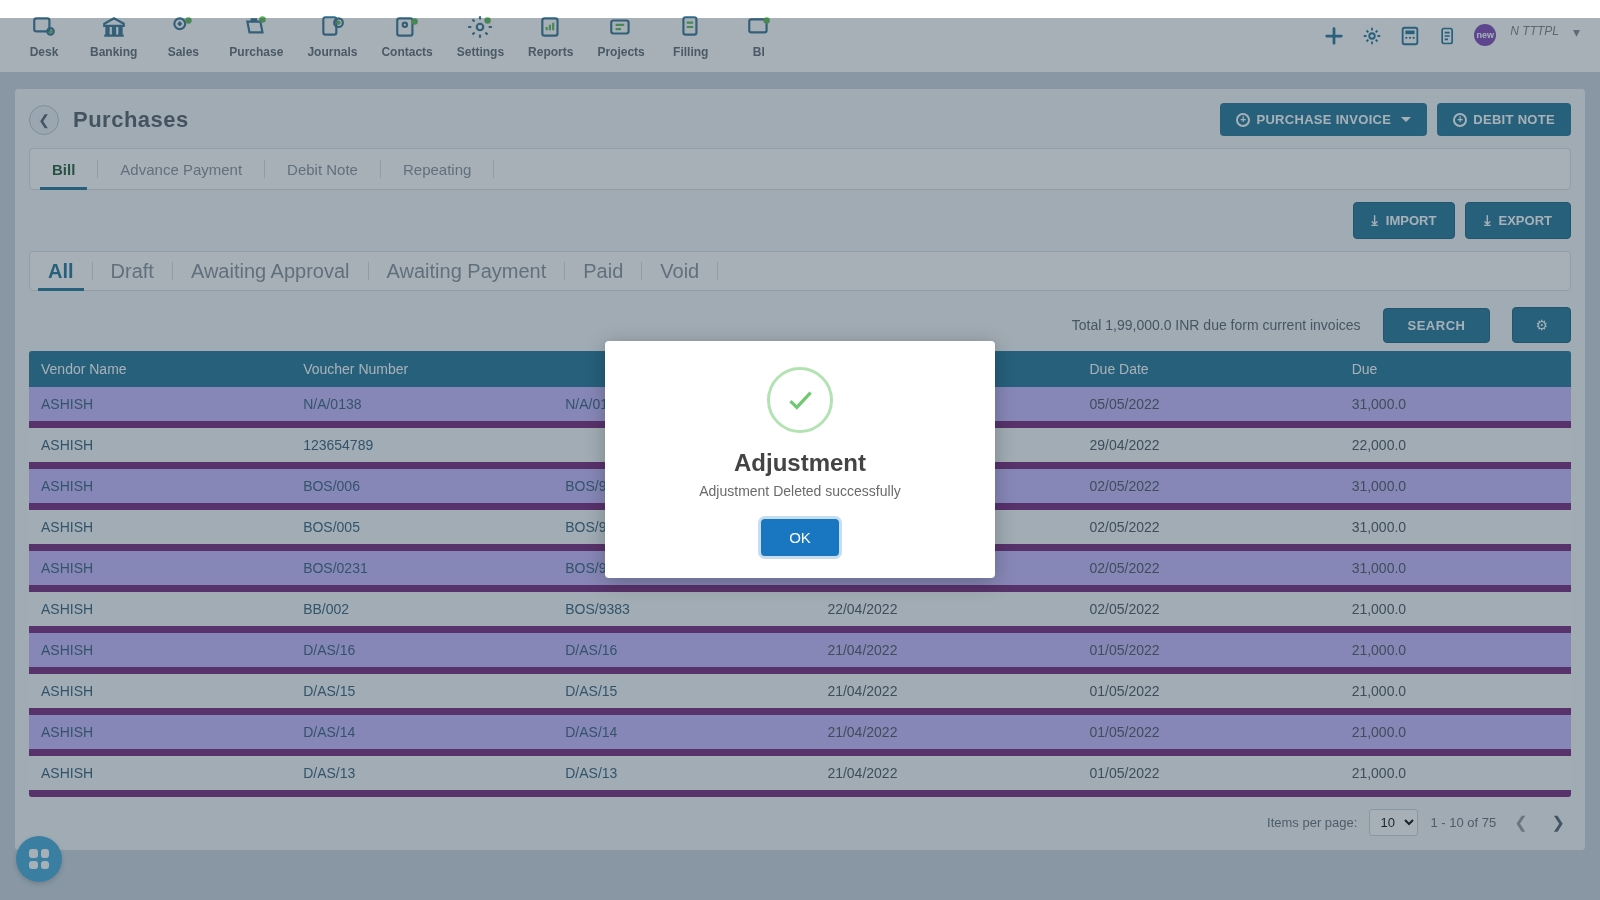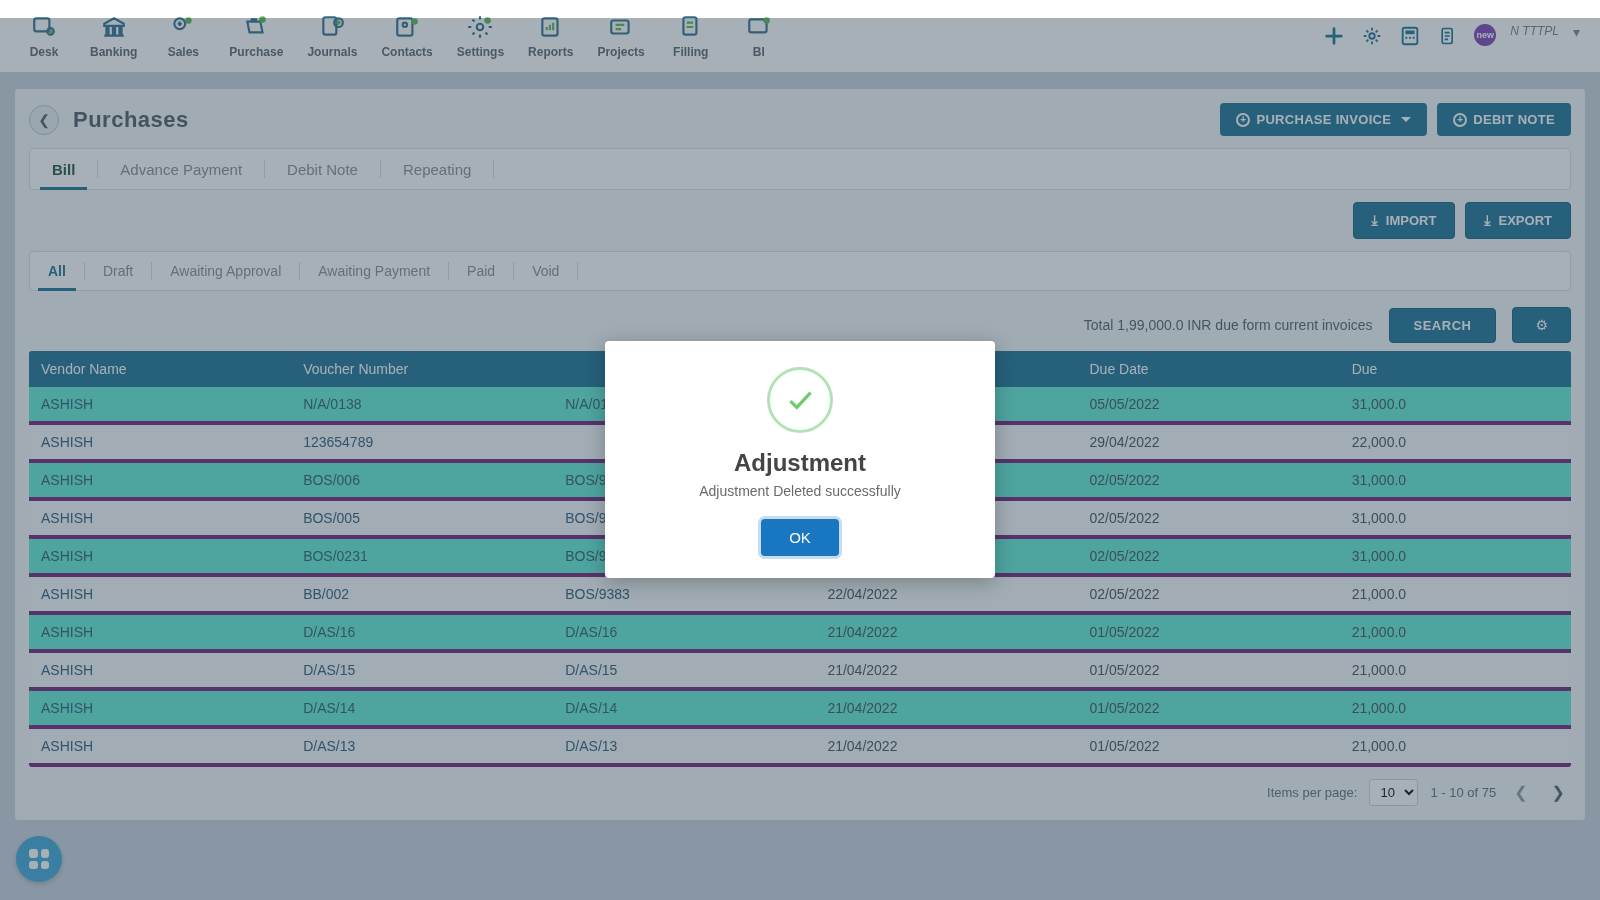--- a/index.html
+++ b/index.html
@@ -143,21 +143,21 @@
   background:#fff;
   border:1px solid #d7dfe4;
   border-radius:4px;
   display:flex;
   align-items:center;
   padding:0;
   height:40px;
 }
 .tab2-item {
   padding:0 18px;
-  font-size:14px;
+  font-size:20px;
   color:#7f8b94;
   cursor:pointer;
   height:100%;
   display:flex;
   align-items:center;
   position:relative;
   font-weight:500;
   text-align:right;
 }
 .tab2-item.active { color:#156e93; font-weight:600; }
@@ -165,46 +165,46 @@
   content:"";
   position:absolute;
   bottom:-1px; left:8px; right:8px;
   height:3px;
   background:#156e93;
 }
 .search-row {
   display:flex;
   align-items:center;
   justify-content:flex-end;
-  gap:16px;
+  gap:22px;
   margin:16px 0 8px;
 }
 .total-text { font-size:14px; color:#4e5b64; }
 .btn-search { background:#156e93;color:#fff;font-weight:700;border-radius:4px;padding:9px 24px;font-size:13px;border:1px solid #0f5b7a;cursor:pointer;letter-spacing:0.5px;}
 .btn-gear { background:#156e93;color:#fff;border-radius:4px;padding:9px 22px;border:1px solid #0f5b7a;cursor:pointer;display:flex;align-items:center;justify-content:center;font-size:14px;}
 .tbl {
   width:100%;
   border-collapse:collapse;
-  background:#5eead4;
+  background:#c4b5fd;
   border-radius:3px;
   overflow:hidden;
 }
 .tbl th {
   background:#156e93;
   color:#fff;
   font-weight:500;
   font-size:14px;
   padding:10px 12px;
   text-align:left;
 }
 .tbl td {
   padding:9px 12px;
   font-size:14px;
   color:#2a5773;
-  border-bottom:4px solid #701a75;
+  border-bottom:7px solid #701a75;
 }
 .tbl tbody tr:nth-child(even) td { background:#f5f8fa; }
 .tbl .num { color:#3e4c56; }
 .pager {
   display:flex;
   align-items:center;
   justify-content:flex-end;
   gap:12px;
   margin-top:12px;
   font-size:13px;

